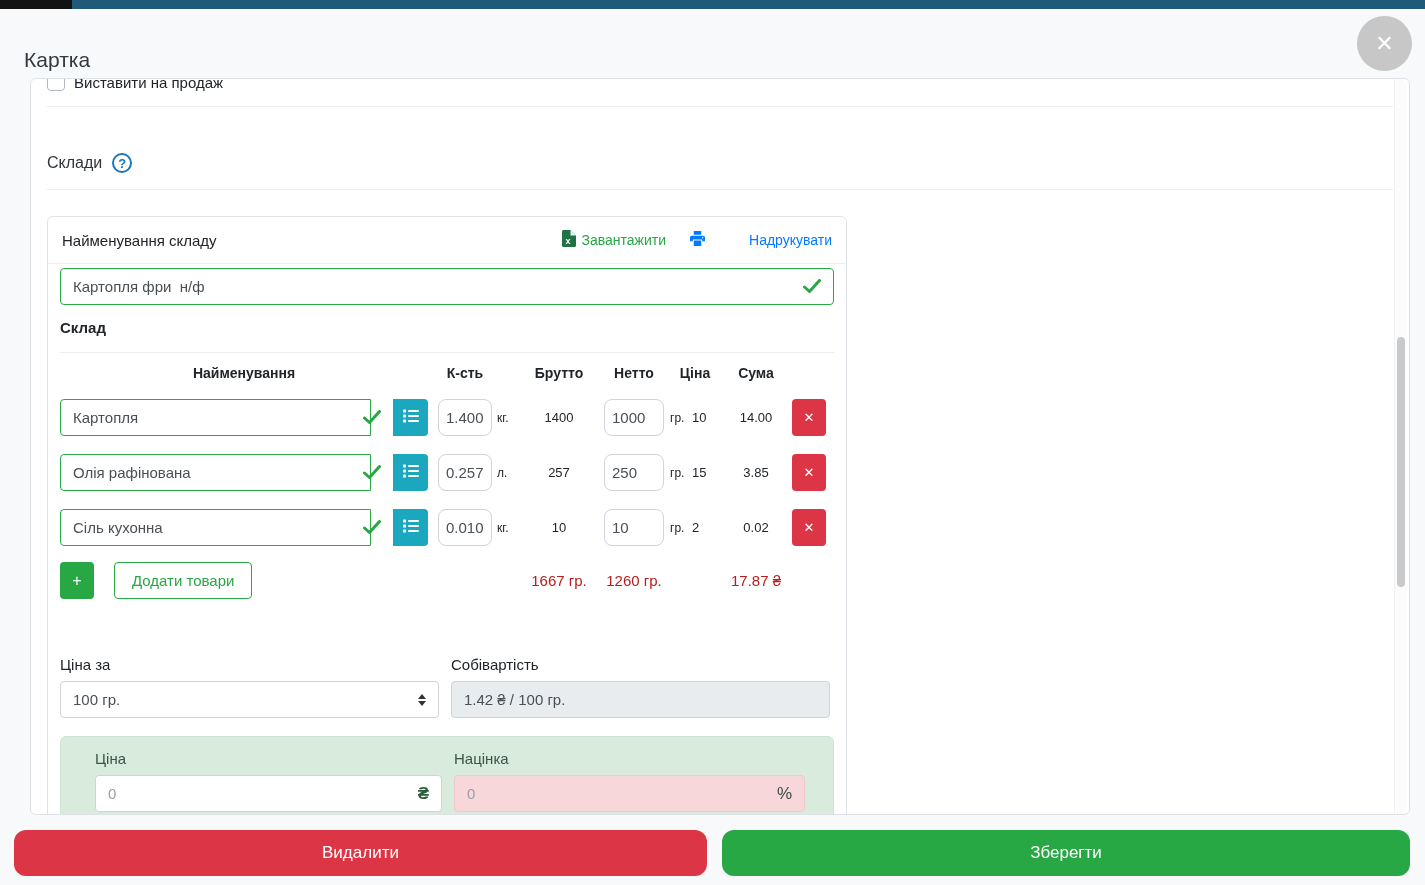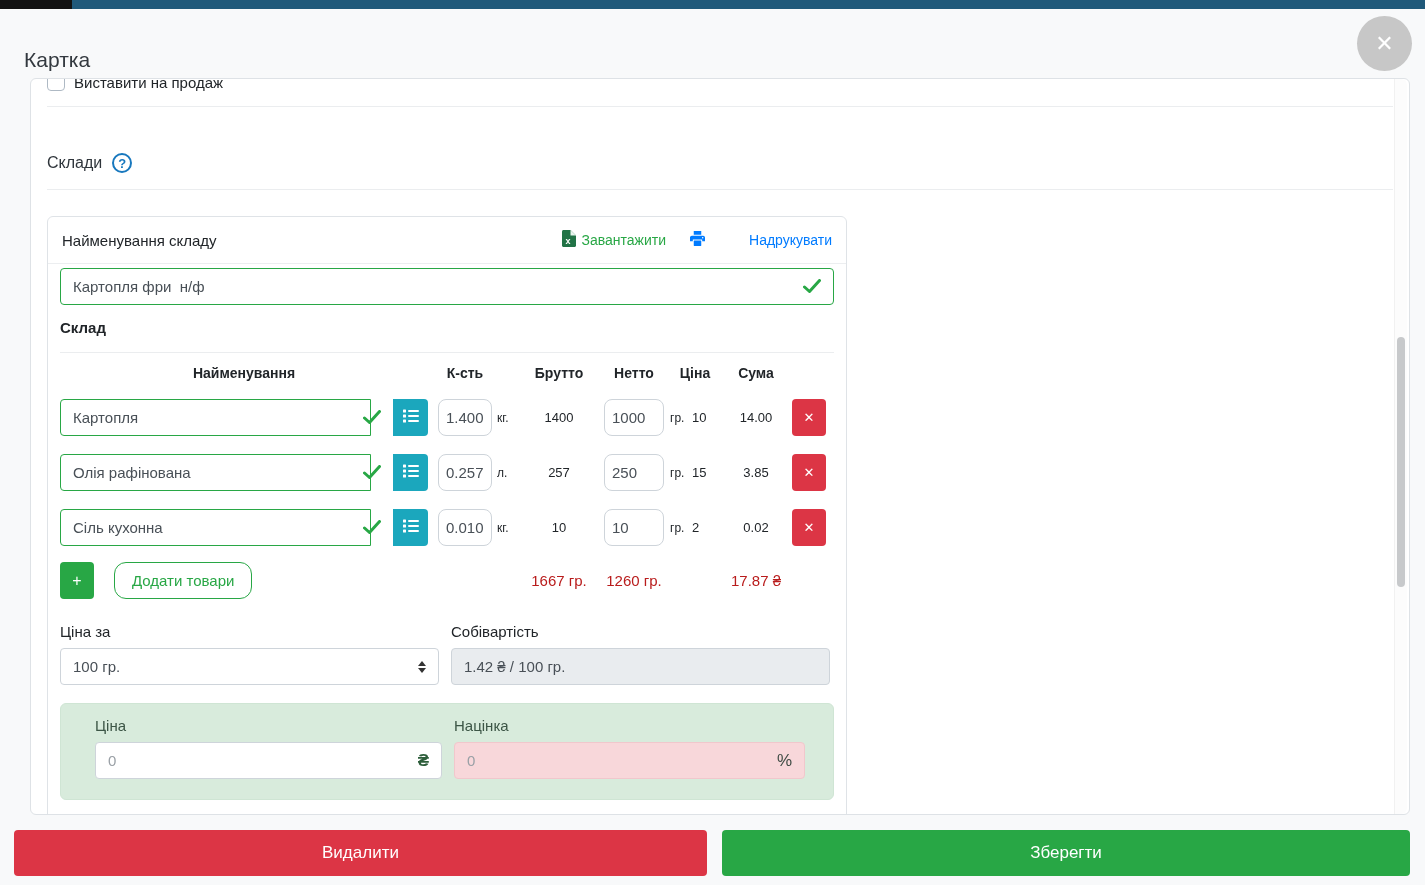--- a/index.html
+++ b/index.html
@@ -79,28 +79,28 @@
   .small-inp { height:37px; border:1px solid #ced4da; border-radius:8px; padding:0 7px; font-size:15px; color:#495057; outline:none; width:100%; }
   .unit-txt { font-size:12px; color:#212529; }
   .num-txt { font-size:13px; color:#212529; }
   .del-btn { width:34px; height:37px; background:#dc3545; color:#fff; border:none; border-radius:4px;
     font-size:13px; cursor:pointer; display:flex; align-items:center; justify-content:center; }
 
   
   .add-row { margin-top:16px; }
   .add-left { width:368px; display:flex; gap:20px; align-items:center; }
   .plus-btn { width:34px; height:37px; background:#28a745; border:none; border-radius:4px; color:#fff; font-size:16px; cursor:pointer; }
-  .add-products-btn { height:37px; padding:0 17px; background:#fff; border:1px solid #28a745; border-radius:12px;
+  .add-products-btn { height:37px; padding:0 17px; background:#fff; border:1px solid #28a745; border-radius:4px;
     color:#28a745; font-size:15px; cursor:pointer; }
   .total-txt { font-size:15px; color:#b91c1c; }
 
   
   .pp-row { display:flex; gap:12px; margin-top:24px; }
   .pp-col { width:379px; }
-  .pp-label { font-size:15px; color:#212529; margin-bottom:8px; }
+  .pp-label { font-size:15px; color:#212529; margin-bottom:8px;margin-top:33px; }
   .select-box { height:37px; border:1px solid #ced4da; border-radius:4px; background:#fff; display:flex;
     align-items:center; justify-content:space-between; padding:0 12px; font-size:15px; color:#495057; cursor:pointer; }
   .sel-arrows { display:flex; flex-direction:column; gap:2px; }
   .sel-arrows i { display:block; width:0; height:0; border-left:4px solid transparent; border-right:4px solid transparent; }
   .arr-up { border-bottom:5px solid #333; }
   .arr-down { border-top:5px solid #333; }
   .cost-box { height:37px; border:1px solid #ced4da; border-radius:4px; background:#e9ecef; display:flex;
     align-items:center; padding:0 12px; font-size:15px; color:#495057; }
 
   
@@ -115,21 +115,21 @@
   .panel-val { font-size:15px; color:#9aa0a6; }
   .suffix-uah { font-size:17px; font-weight:700; color:#2c5d3a; }
   .suffix-pct { font-size:17px; font-weight:400; color:#3f4b44; }
 
   
   .sbar-track { position:absolute; left:1394px; top:79px; width:13px; height:735px; background:#fcfcfc;
     border-left:1px solid #f1f1f1; border-radius:0 6px 6px 0; }
   .sbar-thumb { position:absolute; left:1397px; top:337px; width:8px; height:250px; background:#c7c9cb; border-radius:4px; cursor:pointer; }
 
   
-  .btn-footer { position:absolute; top:830px; height:46px; border:none; border-radius:4px; color:#fff; font-size:17px; cursor:pointer; font-family:inherit; }
+  .btn-footer { position:absolute; top:830px; height:46px; border:none; border-radius:12px; color:#fff; font-size:17px; cursor:pointer; font-family:inherit; }
   .btn-delete { left:14px; width:693px; background:#dc3545; }
   .btn-save { left:722px; width:688px; background:#28a745; }
 </style>
 </head>
 <body>
 
 <div class="page">
 
   <div class="topbar">
     <div class="topbar-black"></div>

